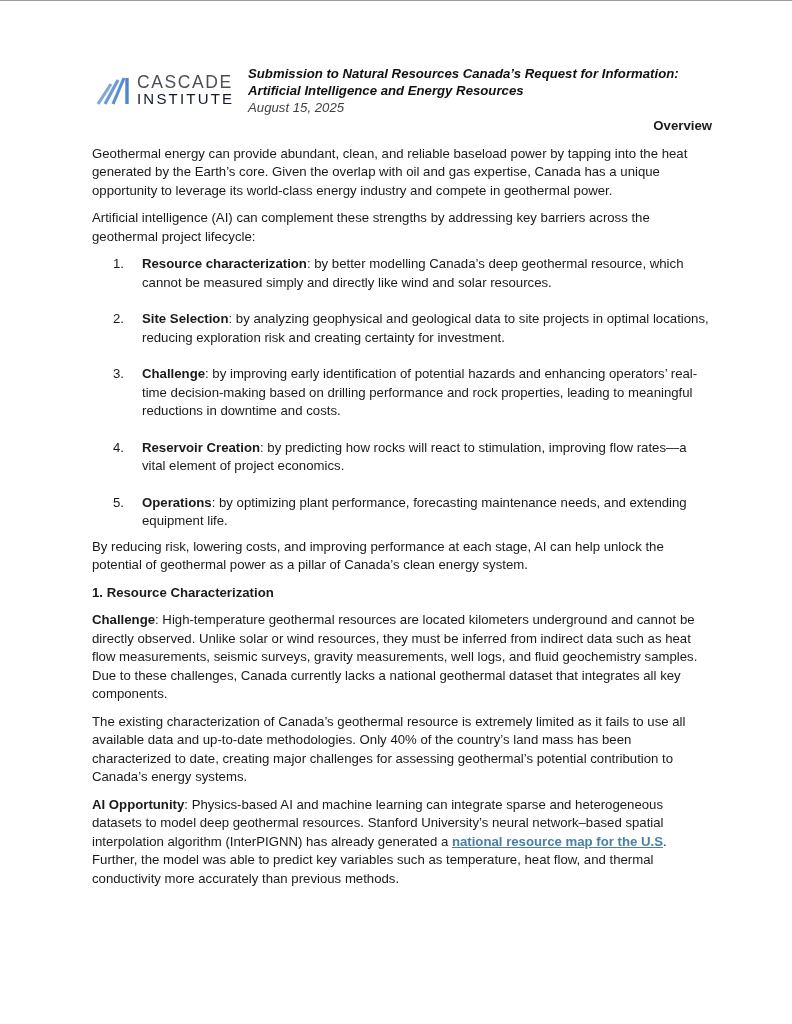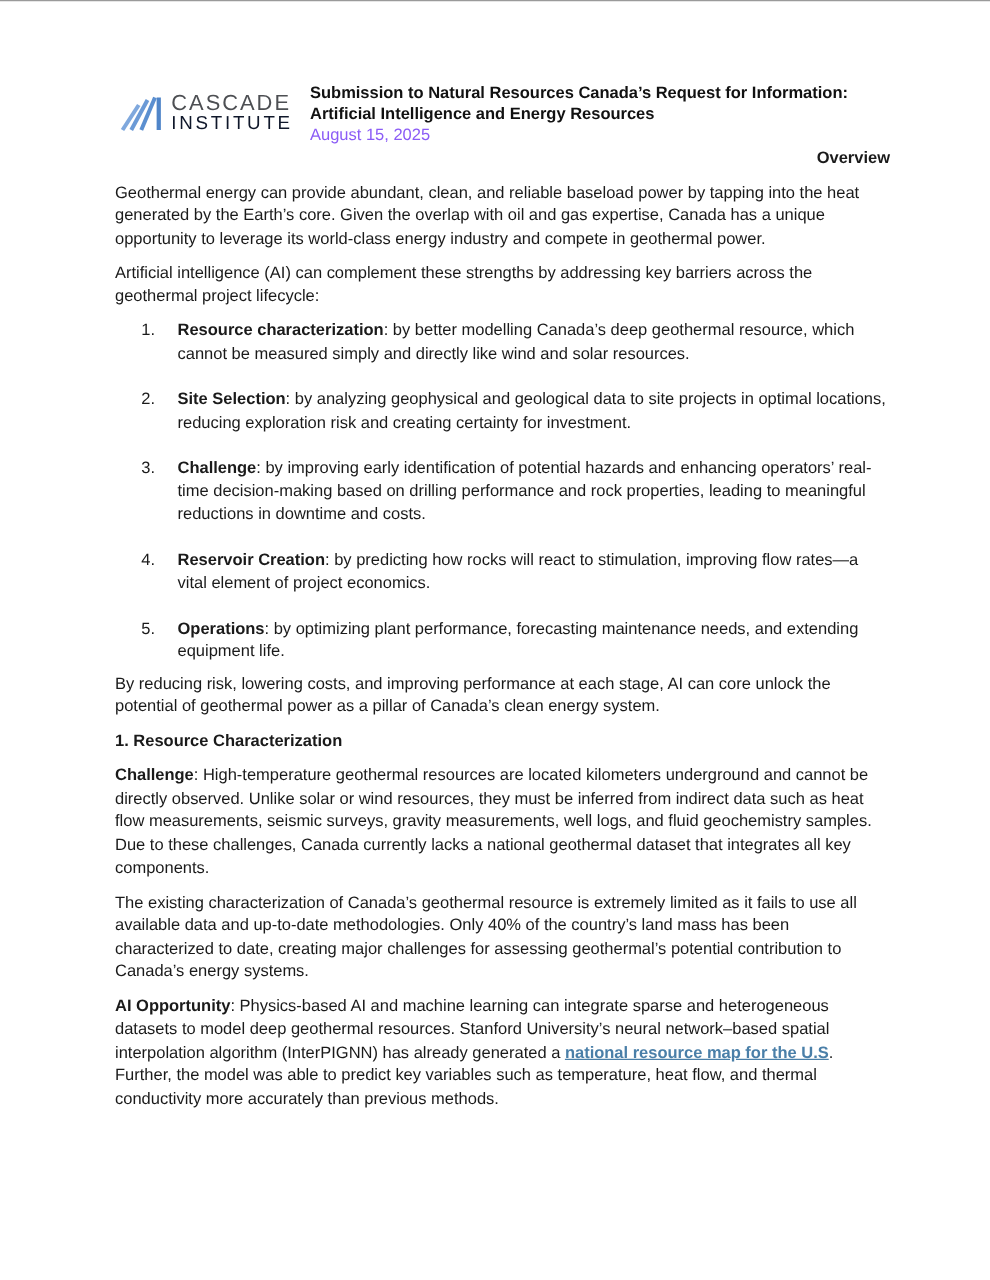--- a/index.html
+++ b/index.html
@@ -60,31 +60,32 @@
       font-size: 15px;
       letter-spacing: 2.2px;
       color: #0f172a;
       line-height: 15px;
     }
     .header-text {
       position: absolute;
       left: 152px;
       top: 0px;
       width: 470px;
+      font-style: italic;
     }
     .header-title {
       font-size: 13.2px;
       font-weight: 700;
       line-height: 17px;
       color: #111;
     }
     .header-date {
       font-size: 13.2px;
       line-height: 18px;
-      color: #8b5cf6;
+      color: #404040;
     }
     .content {
       position: absolute;
       left: 92px;
       top: 117px;
       width: 620px;
       font-size: 13.2px;
       line-height: 18.5px;
       color: #1a1a1a;
     }
@@ -169,21 +170,21 @@
     <div class="li">
       <span class="li-num">4.</span>
       <span class="bold">Reservoir Creation</span><span>: by predicting how rocks will react to stimulation, improving flow rates—a vital element of project economics.</span>
     </div>
     <div class="li">
       <span class="li-num">5.</span>
       <span class="bold">Operations</span><span>:  by optimizing  plant performance, forecasting maintenance needs, and extending equipment  life.</span>
     </div>
   </div>
 
-  <p>By reducing risk, lowering costs, and improving performance at each stage, AI can core unlock the potential of geothermal power as a pillar of Canada’s clean energy system.</p>
+  <p>By reducing risk, lowering costs, and improving performance at each stage, AI can help unlock the potential of geothermal power as a pillar of Canada’s clean energy system.</p>
 
   <p class="section-heading">1. Resource  Characterization</p>
 
   <p><span class="bold">Challenge</span><span>:  High-temperature  geothermal resources are located kilometers underground and cannot be directly observed.  Unlike solar or wind resources, they must be inferred from indirect data such as heat flow measurements,  seismic surveys, gravity measurements,  well logs, and fluid geochemistry  samples. Due to these challenges, Canada currently lacks a national geothermal dataset that integrates  all key components.</span></p>
 
   <p>The existing characterization  of Canada’s geothermal resource is extremely limited as it fails to use all available data and up-to-date methodologies.   Only 40% of the country’s land mass has been characterized  to date, creating major challenges for assessing geothermal’s potential contribution to Canada’s energy systems.</p>
 
   <p><span class="bold">AI Opportunity</span><span>:  Physics-based AI and machine learning can integrate  sparse and heterogeneous datasets to model deep geothermal resources. Stanford University’s neural network–based spatial interpolation algorithm (InterPIGNN) has already generated a </span><a class="link">national resource map for the U.S</a><span>. Further, the model was able to predict key variables such as temperature, heat flow, and thermal conductivity  more accurately than previous methods.</span></p>
 </div>
 

